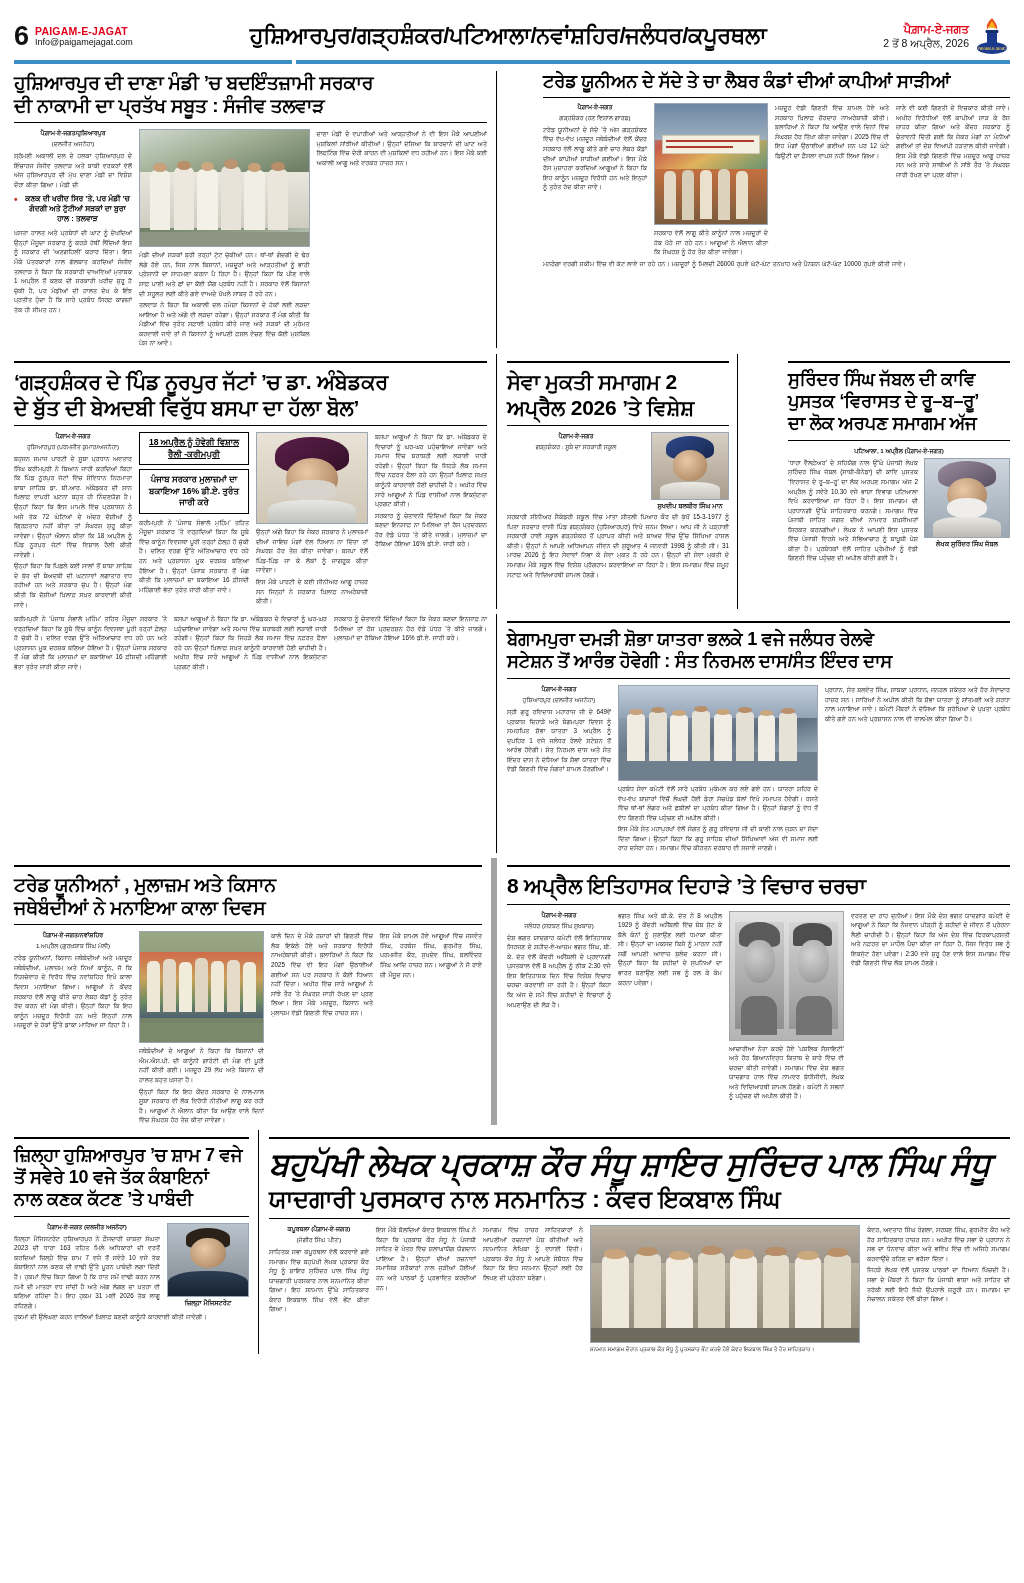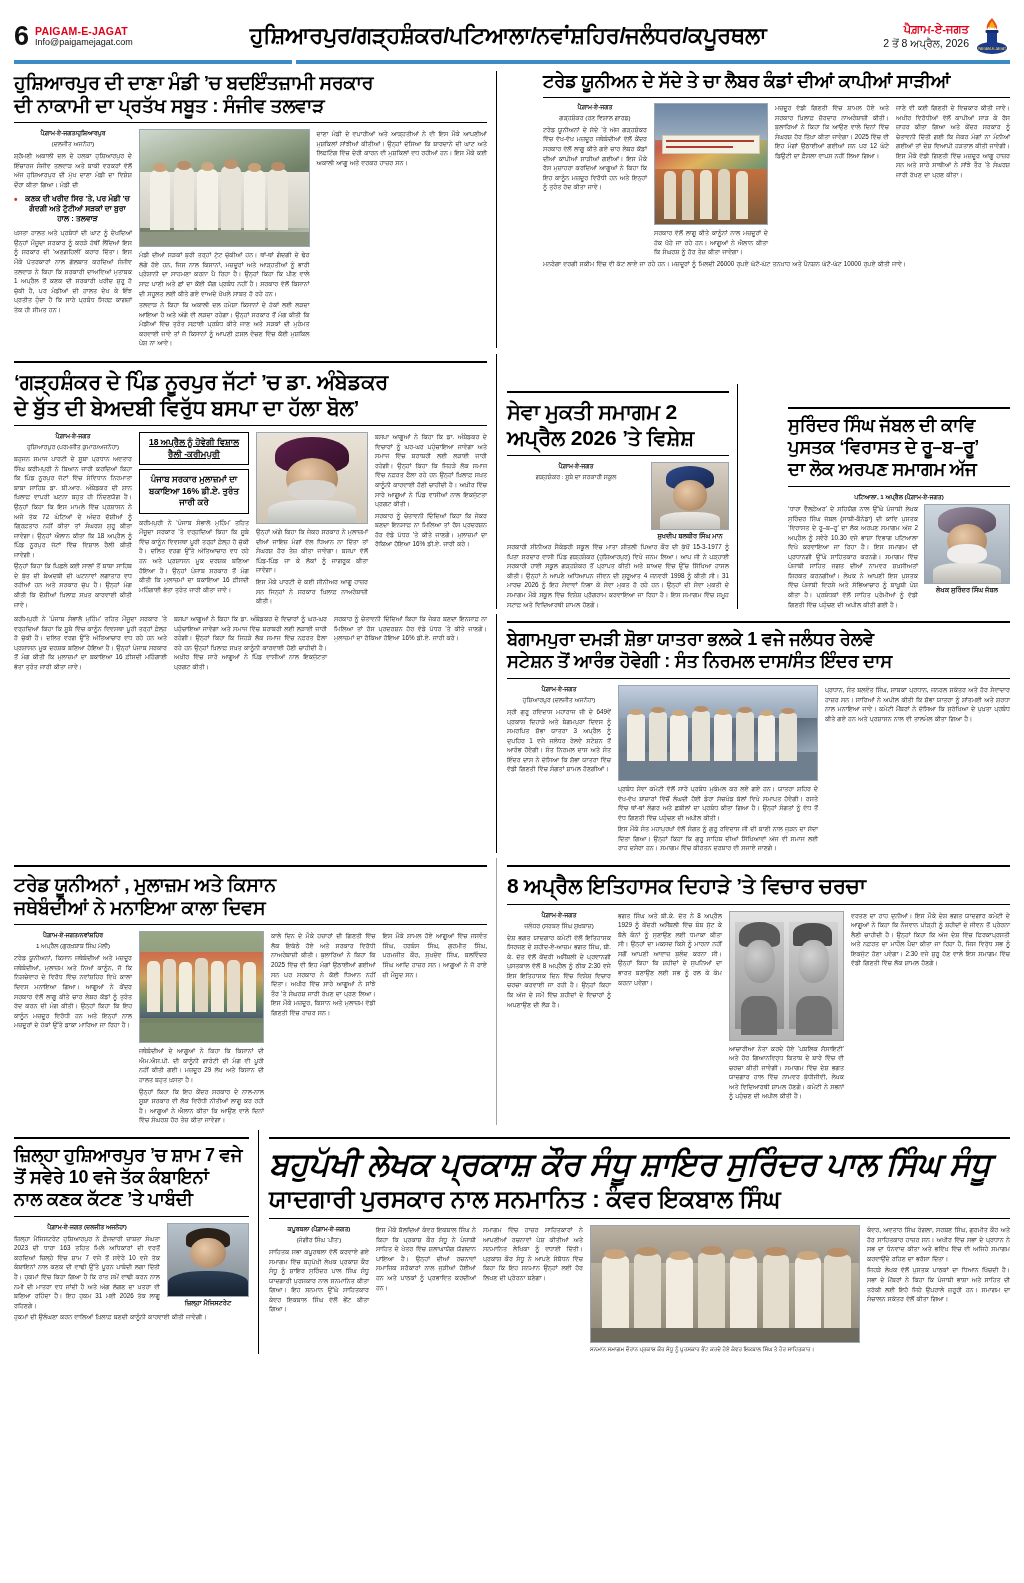--- a/index.html
+++ b/index.html
@@ -264,21 +264,21 @@
           <div class="body-txt">ਉਨ੍ਹਾਂ ਅੱਗੇ ਕਿਹਾ ਕਿ ਜੇਕਰ ਸਰਕਾਰ ਨੇ ਮੁਲਾਜ਼ਮਾਂ ਦੀਆਂ ਜਾਇਜ਼ ਮੰਗਾਂ ਵੱਲ ਧਿਆਨ ਨਾ ਦਿੱਤਾ ਤਾਂ ਸੰਘਰਸ਼ ਹੋਰ ਤੇਜ਼ ਕੀਤਾ ਜਾਵੇਗਾ। ਬਸਪਾ ਵੱਲੋਂ ਪਿੰਡ-ਪਿੰਡ ਜਾ ਕੇ ਲੋਕਾਂ ਨੂੰ ਜਾਗਰੂਕ ਕੀਤਾ ਜਾਵੇਗਾ।</div>
           <div class="body-txt" style="margin-top:2px;">ਇਸ ਮੌਕੇ ਪਾਰਟੀ ਦੇ ਕਈ ਸੀਨੀਅਰ ਆਗੂ ਹਾਜ਼ਰ ਸਨ ਜਿਨ੍ਹਾਂ ਨੇ ਸਰਕਾਰ ਖ਼ਿਲਾਫ਼ ਨਾਅਰੇਬਾਜ਼ੀ ਕੀਤੀ।</div>
         </div>
         <div class="col">
           <div class="body-txt">ਬਸਪਾ ਆਗੂਆਂ ਨੇ ਕਿਹਾ ਕਿ ਡਾ. ਅੰਬੇਡਕਰ ਦੇ ਵਿਚਾਰਾਂ ਨੂੰ ਘਰ-ਘਰ ਪਹੁੰਚਾਇਆ ਜਾਵੇਗਾ ਅਤੇ ਸਮਾਜ ਵਿੱਚ ਬਰਾਬਰੀ ਲਈ ਲੜਾਈ ਜਾਰੀ ਰਹੇਗੀ। ਉਨ੍ਹਾਂ ਕਿਹਾ ਕਿ ਜਿਹੜੇ ਲੋਕ ਸਮਾਜ ਵਿੱਚ ਨਫ਼ਰਤ ਫੈਲਾ ਰਹੇ ਹਨ ਉਨ੍ਹਾਂ ਖ਼ਿਲਾਫ਼ ਸਖ਼ਤ ਕਾਨੂੰਨੀ ਕਾਰਵਾਈ ਹੋਣੀ ਚਾਹੀਦੀ ਹੈ। ਅਖ਼ੀਰ ਵਿੱਚ ਸਾਰੇ ਆਗੂਆਂ ਨੇ ਪਿੰਡ ਵਾਸੀਆਂ ਨਾਲ ਇਕਜੁੱਟਤਾ ਪ੍ਰਗਟ ਕੀਤੀ।</div>
           <div class="body-txt" style="margin-top:2px;">ਸਰਕਾਰ ਨੂੰ ਚੇਤਾਵਨੀ ਦਿੰਦਿਆਂ ਕਿਹਾ ਕਿ ਜੇਕਰ ਬਣਦਾ ਇਨਸਾਫ਼ ਨਾ ਮਿਲਿਆ ਤਾਂ ਰੋਸ ਪ੍ਰਦਰਸ਼ਨ ਹੋਰ ਵੱਡੇ ਪੱਧਰ ’ਤੇ ਕੀਤੇ ਜਾਣਗੇ। ਮੁਲਾਜ਼ਮਾਂ ਦਾ ਰੋਕਿਆ ਹੋਇਆ 16% ਡੀ.ਏ. ਜਾਰੀ ਕਰੇ।</div>
         </div>
       </div>
     </div>
 
-    <div style="flex:1; display:flex; gap:9px;align-items:flex-end;">
+    <div style="flex:1; display:flex; gap:9px;">
 
       <div style="flex:1; border-right:1px solid #000; padding-right:8px;">
         <div class="divider-h"></div>
         <div class="hl hl-lg">ਸੇਵਾ ਮੁਕਤੀ ਸਮਾਗਮ 2</div>
         <div class="hl hl-lg">ਅਪ੍ਰੈਲ 2026 ’ਤੇ ਵਿਸ਼ੇਸ਼</div>
         <div class="hrule"></div>
         <div style="display:flex; gap:6px;">
           <div style="flex:1;">
             <div class="byline">ਪੈਗ਼ਾਮ-ਏ-ਜਗਤ</div>
             <div class="byline" style="font-weight:normal;">ਗੜ੍ਹਸ਼ੰਕਰ : ਸੂਬੇ ਦਾ ਸਰਕਾਰੀ ਸਕੂਲ</div>
@@ -380,21 +380,21 @@
         </div>
         <div class="col">
           <div class="body-txt">ਪ੍ਰਧਾਨ, ਸੰਤ ਬਲਵੰਤ ਸਿੰਘ, ਸਾਬਕਾ ਪ੍ਰਧਾਨ, ਜਨਰਲ ਸਕੱਤਰ ਅਤੇ ਹੋਰ ਸੇਵਾਦਾਰ ਹਾਜ਼ਰ ਸਨ। ਸਾਰਿਆਂ ਨੇ ਅਪੀਲ ਕੀਤੀ ਕਿ ਸ਼ੋਭਾ ਯਾਤਰਾ ਨੂੰ ਸ਼ਾਂਤਮਈ ਅਤੇ ਸ਼ਰਧਾ ਨਾਲ ਮਨਾਇਆ ਜਾਵੇ। ਕਮੇਟੀ ਮੈਂਬਰਾਂ ਨੇ ਦੱਸਿਆ ਕਿ ਸੁਰੱਖਿਆ ਦੇ ਪੁਖ਼ਤਾ ਪ੍ਰਬੰਧ ਕੀਤੇ ਗਏ ਹਨ ਅਤੇ ਪ੍ਰਸ਼ਾਸਨ ਨਾਲ ਵੀ ਤਾਲਮੇਲ ਕੀਤਾ ਗਿਆ ਹੈ।</div>
         </div>
       </div>
     </div>
   </div>
 
   <div style="display:flex; gap:10px; margin-top:5px;">
 
-    <div style="flex:0 0 483px; border-right:1px solid #a3a3a3; padding-right:9px;">
+    <div style="flex:0 0 483px; border-right:6px solid #a3a3a3; padding-right:9px;">
       <div class="divider-h"></div>
       <div class="hl hl-xl">ਟਰੇਡ ਯੂਨੀਅਨਾਂ , ਮੁਲਾਜ਼ਮ ਅਤੇ ਕਿਸਾਨ</div>
       <div class="hl hl-xl">ਜਥੇਬੰਦੀਆਂ ਨੇ ਮਨਾਇਆ ਕਾਲਾ ਦਿਵਸ</div>
       <div class="hrule"></div>
       <div class="cols">
         <div class="col" style="flex:0 0 118px;">
           <div class="byline">ਪੈਗ਼ਾਮ-ਏ-ਜਗਤ/ਨਵਾਂਸ਼ਹਿਰ</div>
           <div class="byline" style="font-weight:normal;">1 ਅਪ੍ਰੈਲ (ਗੁਰਖ਼ਬਾਬ ਸਿੰਘ ਮੱਲੀ)</div>
           <div class="body-txt">ਟਰੇਡ ਯੂਨੀਅਨਾਂ, ਕਿਸਾਨ ਜਥੇਬੰਦੀਆਂ ਅਤੇ ਮਜ਼ਦੂਰ ਜਥੇਬੰਦੀਆਂ, ਮੁਲਾਜ਼ਮ ਅਤੇ ਨਿਆਂ ਕਾਨੂੰਨ, ਜੋ ਕਿ ਨਿਸ਼ਚੇਵਾਰ ਦੇ ਵਿਰੋਧ ਵਿੱਚ ਨਵਾਂਸ਼ਹਿਰ ਵਿਖੇ ਕਾਲਾ ਦਿਵਸ ਮਨਾਇਆ ਗਿਆ। ਆਗੂਆਂ ਨੇ ਕੇਂਦਰ ਸਰਕਾਰ ਵੱਲੋਂ ਲਾਗੂ ਕੀਤੇ ਚਾਰ ਲੇਬਰ ਕੋਡਾਂ ਨੂੰ ਤੁਰੰਤ ਰੱਦ ਕਰਨ ਦੀ ਮੰਗ ਕੀਤੀ। ਉਨ੍ਹਾਂ ਕਿਹਾ ਕਿ ਇਹ ਕਾਨੂੰਨ ਮਜ਼ਦੂਰ ਵਿਰੋਧੀ ਹਨ ਅਤੇ ਇਨ੍ਹਾਂ ਨਾਲ ਮਜ਼ਦੂਰਾਂ ਦੇ ਹੱਕਾਂ ਉੱਤੇ ਡਾਕਾ ਮਾਰਿਆ ਜਾ ਰਿਹਾ ਹੈ।</div>
         </div>

